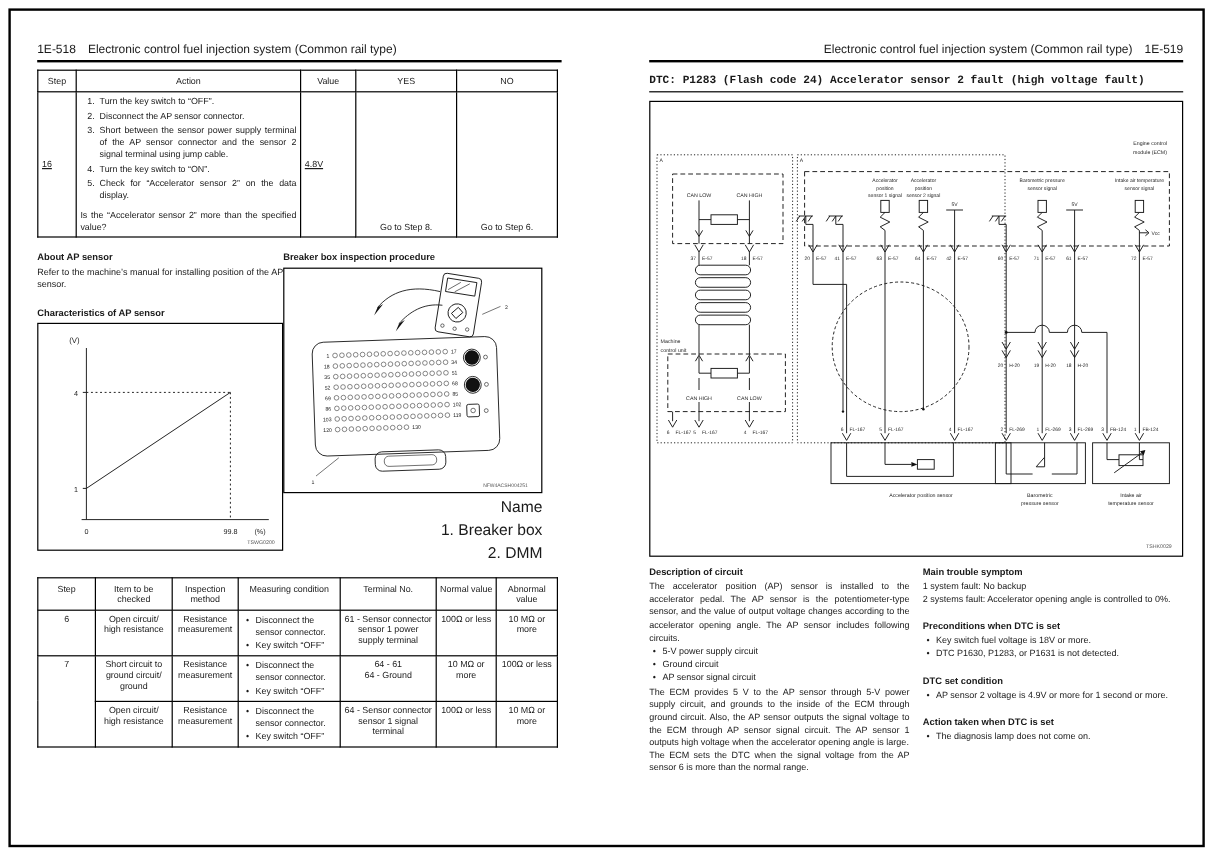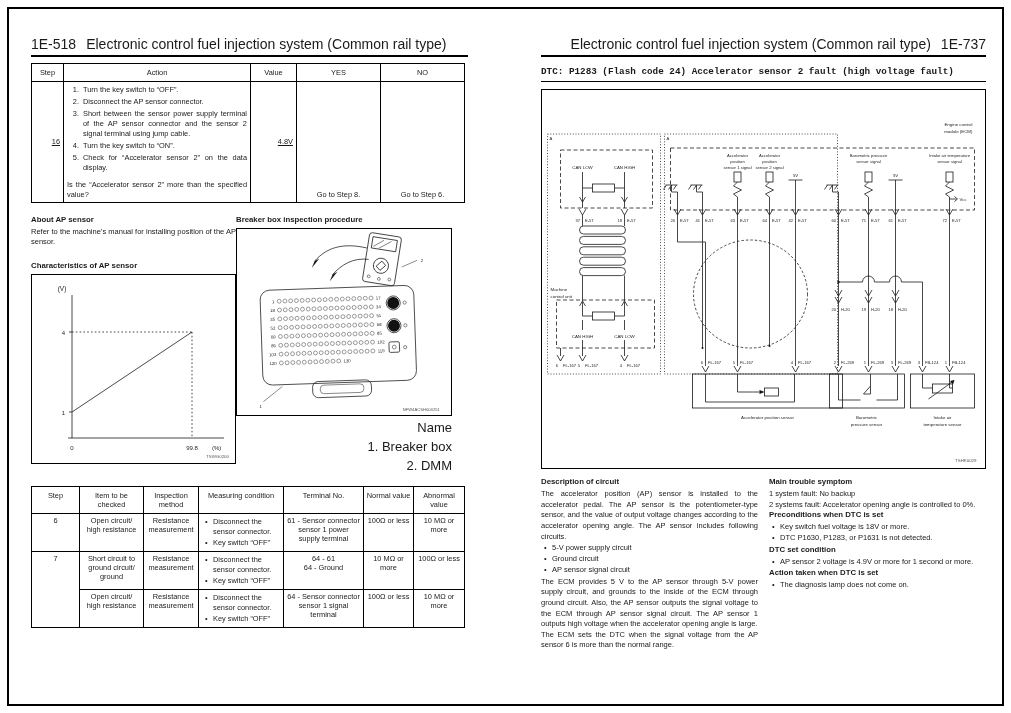--- a/index.html
+++ b/index.html
@@ -2,47 +2,47 @@
 <html><head>
 <meta charset="utf-8">
 <style>
   html,body{margin:0;padding:0;}
   body{width:1011px;height:713px;background:#fff;position:relative;overflow:hidden;
        font-family:"Liberation Sans","DejaVu Sans",sans-serif;color:#1a1a1a;}
   .frame{position:absolute;inset:7px;border:2px solid #000;pointer-events:none;}
   .page{position:absolute;top:36px;}
   .page-left{left:31px;width:437px;}
   .page-right{left:541px;width:445px;}
-  .pg-head{display:flex;gap:10px;font-size:14px;border-bottom:2px solid #000;padding-bottom:3px;align-items:flex-end;}
+  .pg-head{display:flex;gap:10px;font-size:10px;border-bottom:2px solid #000;padding-bottom:3px;align-items:flex-end;}
   .pg-head.right{justify-content:flex-end;}
   .dtc-head{font-weight:bold;font-size:9.3px;margin-top:9px;border-bottom:1.5px solid #000;padding-bottom:4px;font-family:Liberation Mono, monospace;}
   .h2{font-weight:bold;font-size:7.8px;margin:10px 0 3px 0;}
   .body-txt{font-size:7.5px;line-height:1.42;text-align:justify;}
   table.tbl{border-collapse:collapse;width:433px;font-size:7.4px;table-layout:fixed;}
   table.tbl th,table.tbl td{border:1px solid #000;padding:2px 3px;vertical-align:top;}
   table.tbl th{font-weight:normal;text-align:center;padding:4px 2px;}
   .t1{margin-top:6px;}
-  .t1 .c{text-align:right;vertical-align:middle;text-decoration:underline;}
+  .t1 .c{text-align:left;vertical-align:middle;text-decoration:underline;}
   .t1 ol{margin:1px 0 0 0;padding-left:14px;}
   .t1 li{padding-left:2px;margin-bottom:2px;text-align:justify;line-height:1.35;}
   .t1 .question{margin-top:7px;text-align:justify;line-height:1.35;}
   .t1 .goto{vertical-align:bottom;text-align:center;padding-bottom:3px;}
   .mid{display:grid;grid-template-columns:205px 216px;margin-top:2px;align-items:start;}
   .figbox{border:1px solid #000;margin-top:4px;}
   .name-blk{font-size:13px;margin-top:4px;text-align:right;}
   .name-blk .nitem{padding-left:12px;margin-top:4px;}
   .t2{margin-top:13px;}
   .t2 td{text-align:center;}
   .t2 td.cond{text-align:left;}
   .bul{position:relative;padding-left:11px;margin:1px 0;line-height:1.35;}
   .bul::before{content:"•";position:absolute;left:3px;}
   .cols{display:flex;gap:11px;margin-top:8px;}
   .col{width:217px;}
   .rp-h{font-weight:bold;font-size:7.8px;margin:0 0 3px 0;}
-  .rp-h.sp{margin-top:0;}
+  .rp-h.sp{margin-top:12px;}
   
   svg .ln{stroke:#1a1a1a;stroke-width:.8;fill:none;}
   svg .thin{stroke:#333;stroke-width:.6;fill:none;}
   svg text{fill:#1f1f1f;stroke:none;}
   .dlbl{font-size:4.4px;}
   .dsm{font-size:4.2px;}
   .dpin{font-size:4.1px;}
   .dcode{font-size:4.4px;fill:#555;}
   .bl{font-size:4.6px;}
   .bh{stroke:#444;stroke-width:.55;fill:none;}
@@ -383,21 +383,21 @@
       <td>100Ω or less</td>
       <td>10 MΩ or more</td>
     </tr>
   </tbody>
     </table>
 </div>
 
 <div class="page page-right">
   <div class="pg-head right">
     <span>Electronic control fuel injection system (Common rail type)</span>
-    <span>1E-737</span>
+    <span>1E-519</span>
   </div>
   <div class="dtc-head">DTC: P1283 (Flash code 24) Accelerator sensor 2 fault (high voltage fault)</div>
 
   <div class="figbox" style="width:443px;height:378px;margin-top:7px">
     <svg width="443" height="378" viewBox="0 0 442 378">
       <defs>
         <g id="gnd">
           <line x1="-6" y1="0" x2="6" y2="0"></line>
           <line x1="-5" y1="0" x2="-8" y2="4.5"></line>
           <line x1="0" y1="0" x2="-3" y2="4.5"></line>

